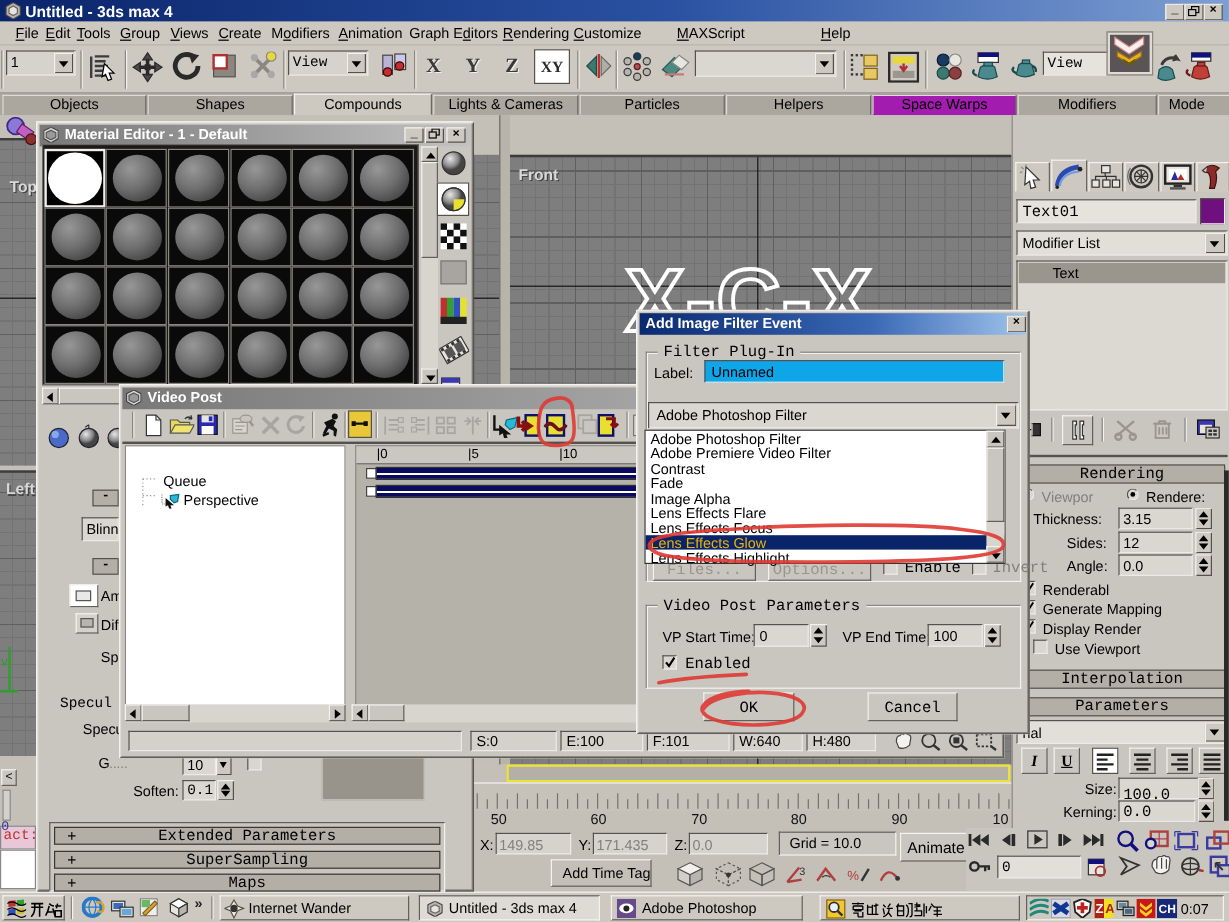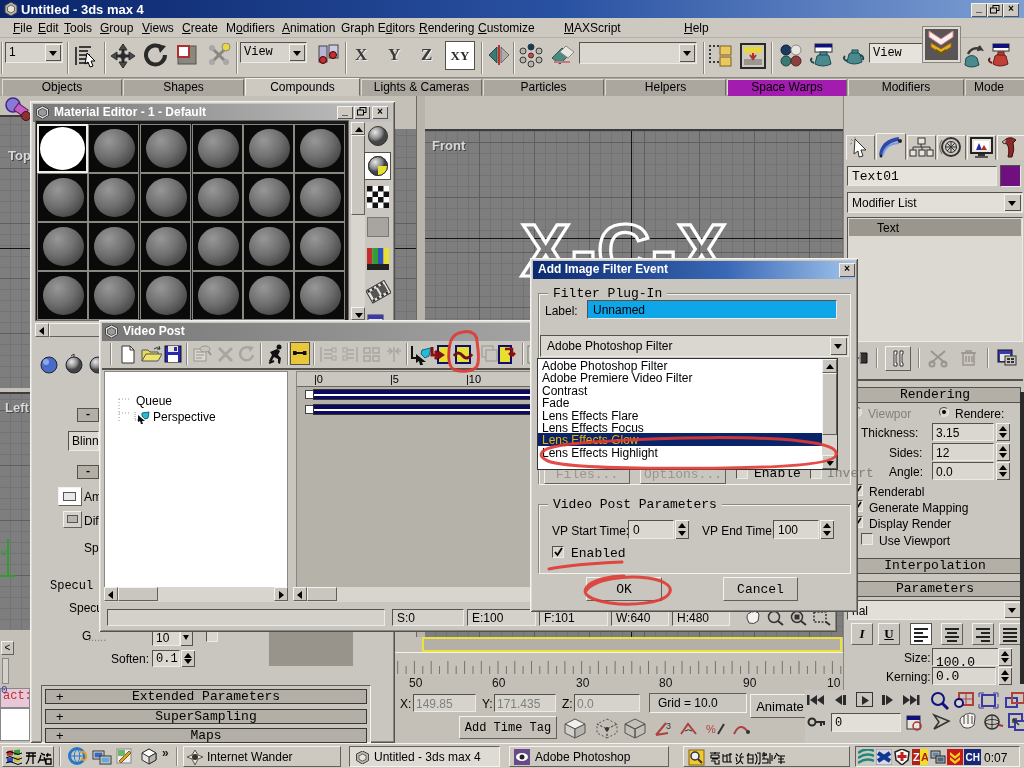--- a/index.html
+++ b/index.html
@@ -309,38 +309,38 @@
         <line x1="429.4" y1="13" x2="429.4" y2="21" stroke="#76736d"></line>
         <line x1="437.7" y1="8" x2="437.7" y2="21" stroke="#76736d"></line>
         <line x1="446.1" y1="13" x2="446.1" y2="21" stroke="#76736d"></line>
         <line x1="454.4" y1="8" x2="454.4" y2="21" stroke="#76736d"></line>
         <line x1="462.8" y1="13" x2="462.8" y2="21" stroke="#76736d"></line>
       </svg>
  </div>
  <div class="abs mono" style="left:0;top:580px;width:1024px;height:14px;font-size:12px;color:#111;">
   <span class="abs" style="left:409px;">50</span>
       <span class="abs" style="left:492px;">60</span>
-      <span class="abs" style="left:576px;">30</span>
+      <span class="abs" style="left:576px;">70</span>
       <span class="abs" style="left:659px;">80</span>
       <span class="abs" style="left:743px;">90</span>
       <span class="abs" style="left:827px;">10</span>
  </div>
 
  <div class="abs mono" style="left:376px;top:594px;width:648px;height:53px;font-size:12px;">
   <div class="abs" style="left:0px;top:0px;width:2px;height:50px;border-left:1px solid #8a8781;border-right:1px solid #f4f2ee;"></div>
   <span class="abs" style="left:24px;top:7px;">X:</span>
       <div class="abs fld gray" style="left:37px;top:4px;width:63px;height:18px;padding:2px 0 0 2px;">149.85</div>
   <span class="abs" style="left:106px;top:7px;">Y:</span>
       <div class="abs fld gray" style="left:118px;top:4px;width:62px;height:18px;padding:2px 0 0 2px;">171.435</div>
   <span class="abs" style="left:186px;top:7px;">Z:</span>
       <div class="abs fld gray" style="left:198px;top:4px;width:66px;height:18px;padding:2px 0 0 2px;">0.0</div>
   <div class="abs s1" style="left:273px;top:3px;width:98px;height:20px;padding:2px 0 0 8px;background:#c9c6bf;">Grid = 10.0</div>
   <div class="abs r1" style="left:374px;top:4px;width:60px;height:24px;text-align:center;padding-top:4px;background:#c9c6bf;font-size:13px;">Animate</div>
   <span class="abs" style="left:18px;top:32px;margin-top:44px;">me 00:00:</span>
-  <div class="abs r1" style="left:83px;top:26px;width:98px;height:23px;text-align:center;padding-top:4px;font-family:Liberation Mono, monospace;">Add Time Tag</div>
+  <div class="abs r1" style="left:83px;top:26px;width:84px;height:23px;text-align:right;padding-top:4px;">Add Time Tag</div>
 
   <svg class="abs" style="left:186px;top:27px" width="26" height="22">
         <polygon points="13,2 23,7 13,12 3,7" fill="#f2f0ec" stroke="#555"></polygon>
         <polygon points="3,7 13,12 13,21 3,16" fill="#d2cfc8" stroke="#555"></polygon>
         <polygon points="23,7 13,12 13,21 23,16" fill="#b8b5ae" stroke="#555"></polygon>
       </svg>
   <svg class="abs" style="left:218px;top:27px" width="26" height="22">
         <g stroke="#555" stroke-dasharray="2,2" fill="none">
           <polygon points="13,2 23,7 13,12 3,7"></polygon>
           <polygon points="3,7 13,12 13,21 3,16"></polygon>
@@ -1212,20 +1212,21 @@
   <div class="chk" style="left:206px;top:209px;"></div>
     <span class="abs mono" style="left:224px;top:208px;font-size:13px;">Enable</span>
   <div class="chk" style="left:280px;top:209px;"></div>
     <span class="abs mono gray" style="left:297px;top:208px;font-size:13px;">Invert</span>
 
   <div class="abs" style="left:7px;top:100px;width:301px;height:112px;background:#fff;border:1px solid #333;font-size:12px;z-index:3;">
     <div style="padding:0px 0 0 4px;height:12.4px;">Adobe Photoshop Filter</div>
     <div style="padding:0px 0 0 4px;height:12.4px;">Adobe Premiere Video Filter</div>
     <div style="padding:0px 0 0 4px;height:12.4px;">Contrast</div>
     <div style="padding:0px 0 0 4px;height:12.4px;">Fade</div>
+    <div style="padding:0px 0 0 4px;height:12.4px;">Image Alpha</div>
     <div style="padding:0px 0 0 4px;height:12.4px;">Lens Effects Flare</div>
     <div style="padding:0px 0 0 4px;height:12.4px;">Lens Effects Focus</div>
     <div style="padding:0px 0 0 4px;height:12.4px;background:#0a246a;color:#eab308;">Lens Effects Glow</div>
     <div style="padding:0px 0 0 4px;height:12.4px;">Lens Effects Highlight</div>
     <div class="abs" style="right:0px;top:0px;width:15px;height:110px;background:#d8d5ce;">
       <div class="abs r1" style="left:0;top:0;width:15px;height:14px;background:#c9c6bf;">
           <div class="abs" style="left:3px;top:4px;border:4px solid transparent;border-bottom:5px solid #000;border-top:0;"></div>
         </div>
       <div class="abs r1" style="left:0;top:14px;width:15px;height:62px;background:#c9c6bf;"></div>
       <div class="abs r1" style="left:0;bottom:0;width:15px;height:14px;background:#c9c6bf;">

